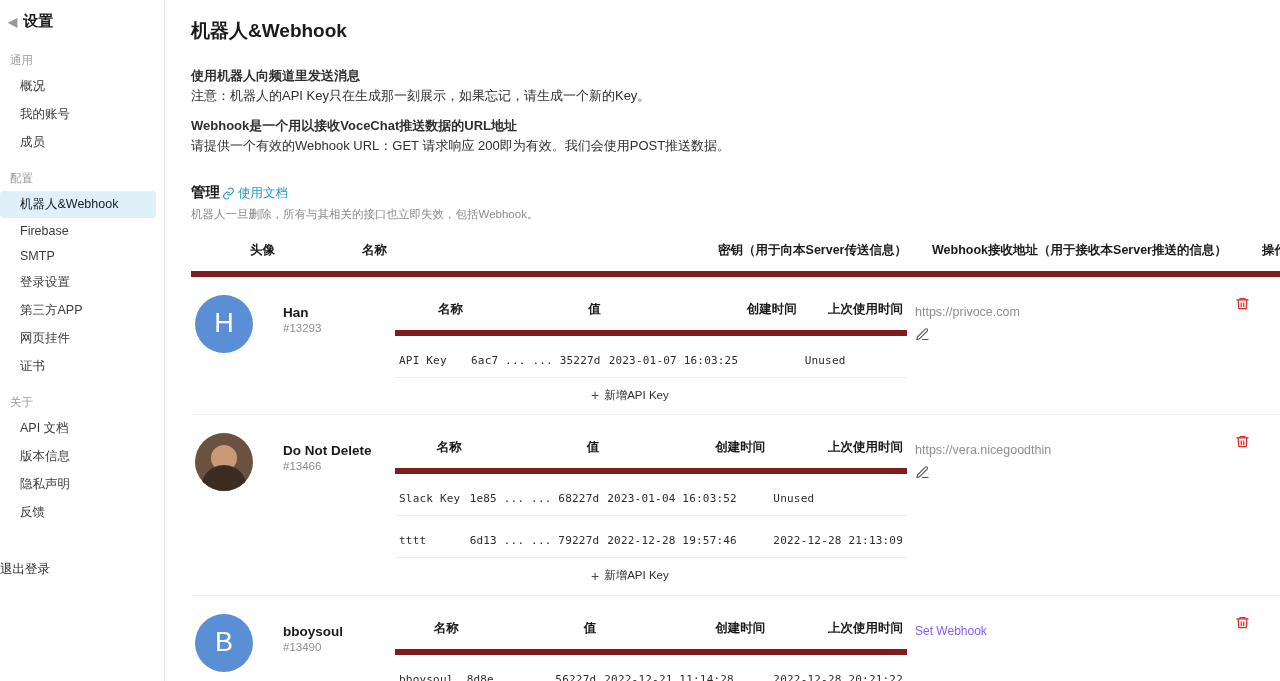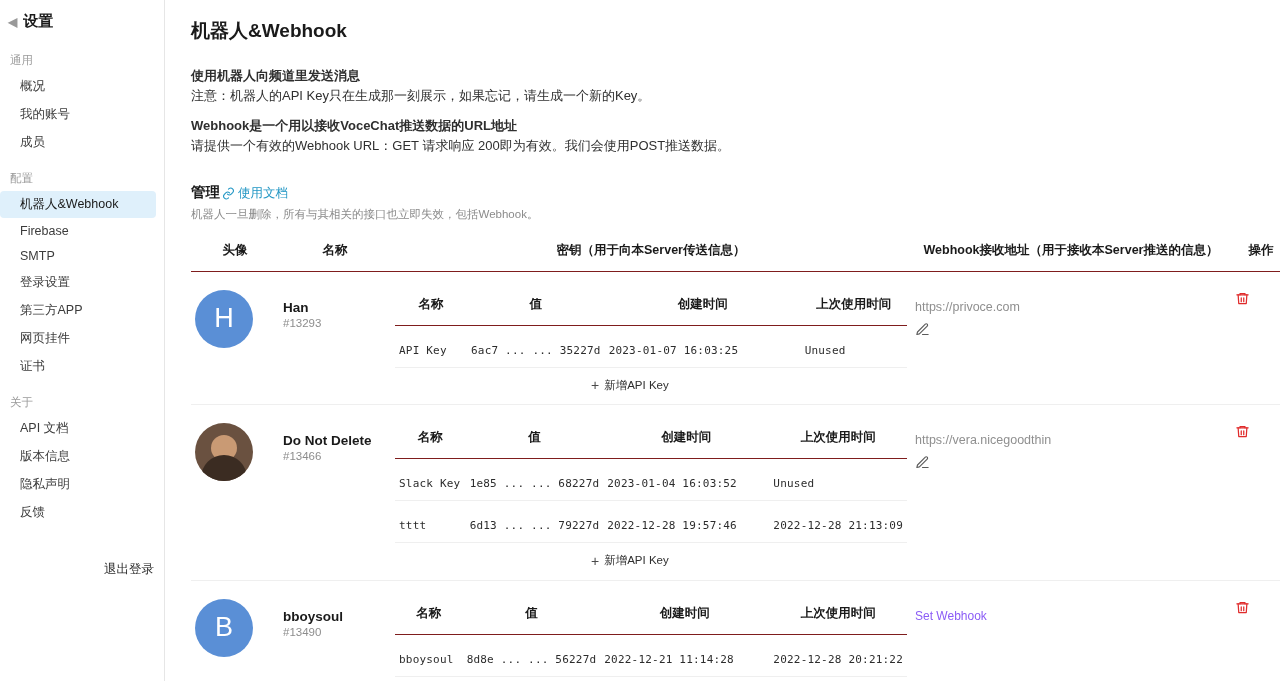--- a/index.html
+++ b/index.html
@@ -53,24 +53,23 @@
     white-space: nowrap;
   }
   .sb-item.active {
     background: #dff0fb;
     color: #1a1a1a;
     font-weight: 500;
   }
   .sb-logout {
     font-size: 12.5px;
     color: #2b2b2b;
-    padding: 5px 10px 5px 12px;
+    padding: 5px 10px 5px 0;
     margin-top: 30px;
     cursor: pointer;
-    text-align: right;
   }
 
   
   .main {
     flex: 1;
     height: 681px;
     padding: 14px 26px 0 26px;
     overflow: hidden;
     position: relative;
   }
@@ -123,23 +122,23 @@
   table.bots {
     width: 100%;
     border-collapse: collapse;
     margin-top: 14px;
     table-layout: fixed;
   }
   table.bots thead th {
     font-size: 12.5px;
     font-weight: bold;
     color: #1a1a1a;
-    text-align: center;
+    text-align: right;
     padding: 6px 4px 12px 4px;
-    border-bottom: 1px solid #7f1d1d;
+    border-bottom: 6px solid #7f1d1d;
   }
   col.c-avatar { width: 88px; }
   col.c-name   { width: 112px; }
   col.c-keys   { width: 520px; }
   col.c-hook   { width: 320px; }
   col.c-ops    { width: 60px; }
 
   table.bots tbody td {
     vertical-align: top;
     padding: 18px 4px 10px 4px;

